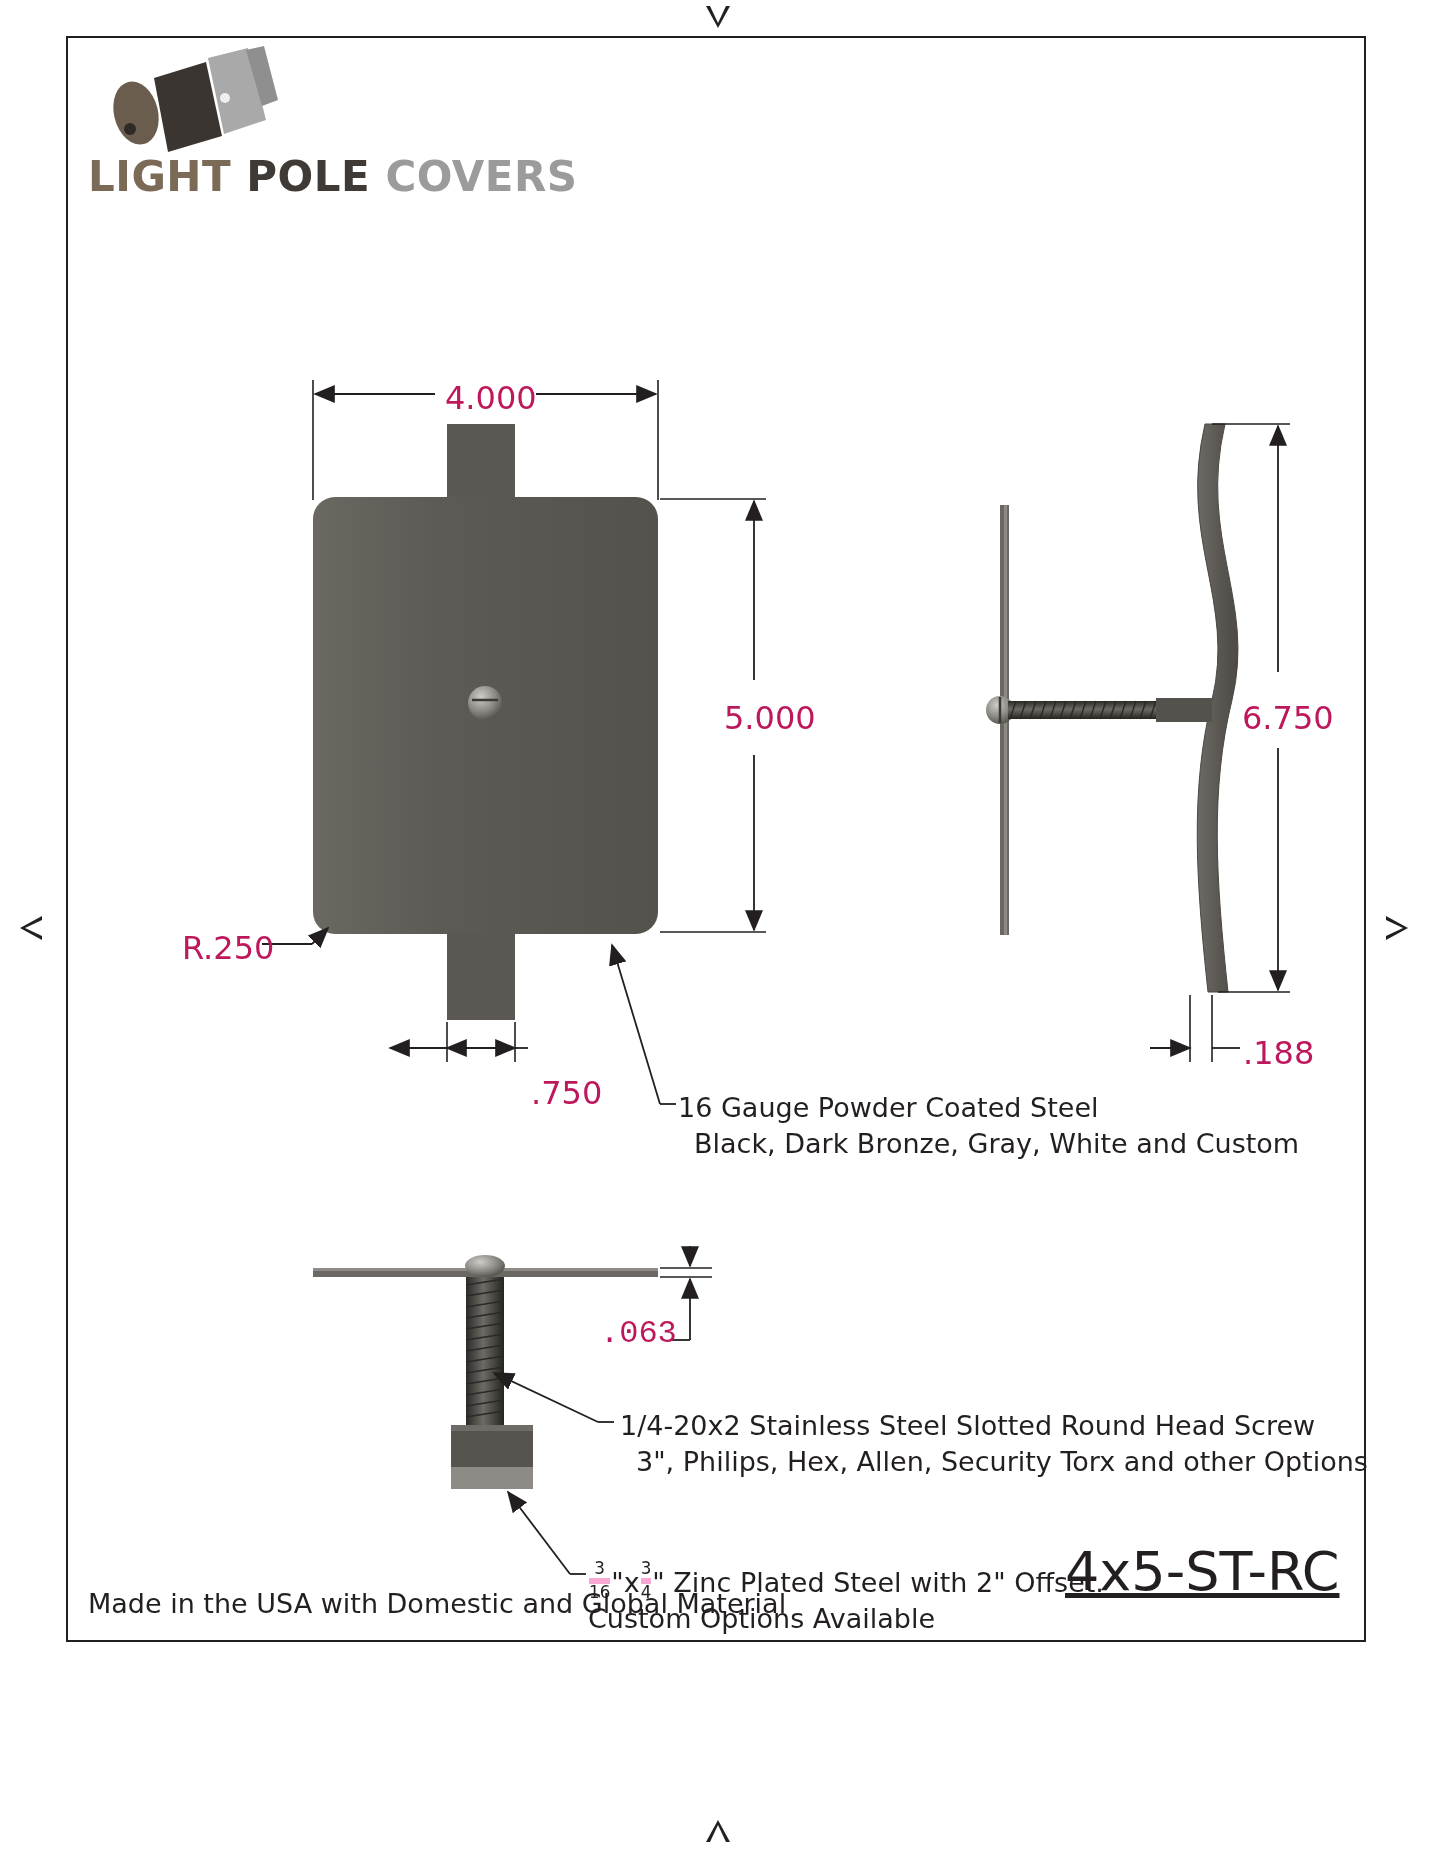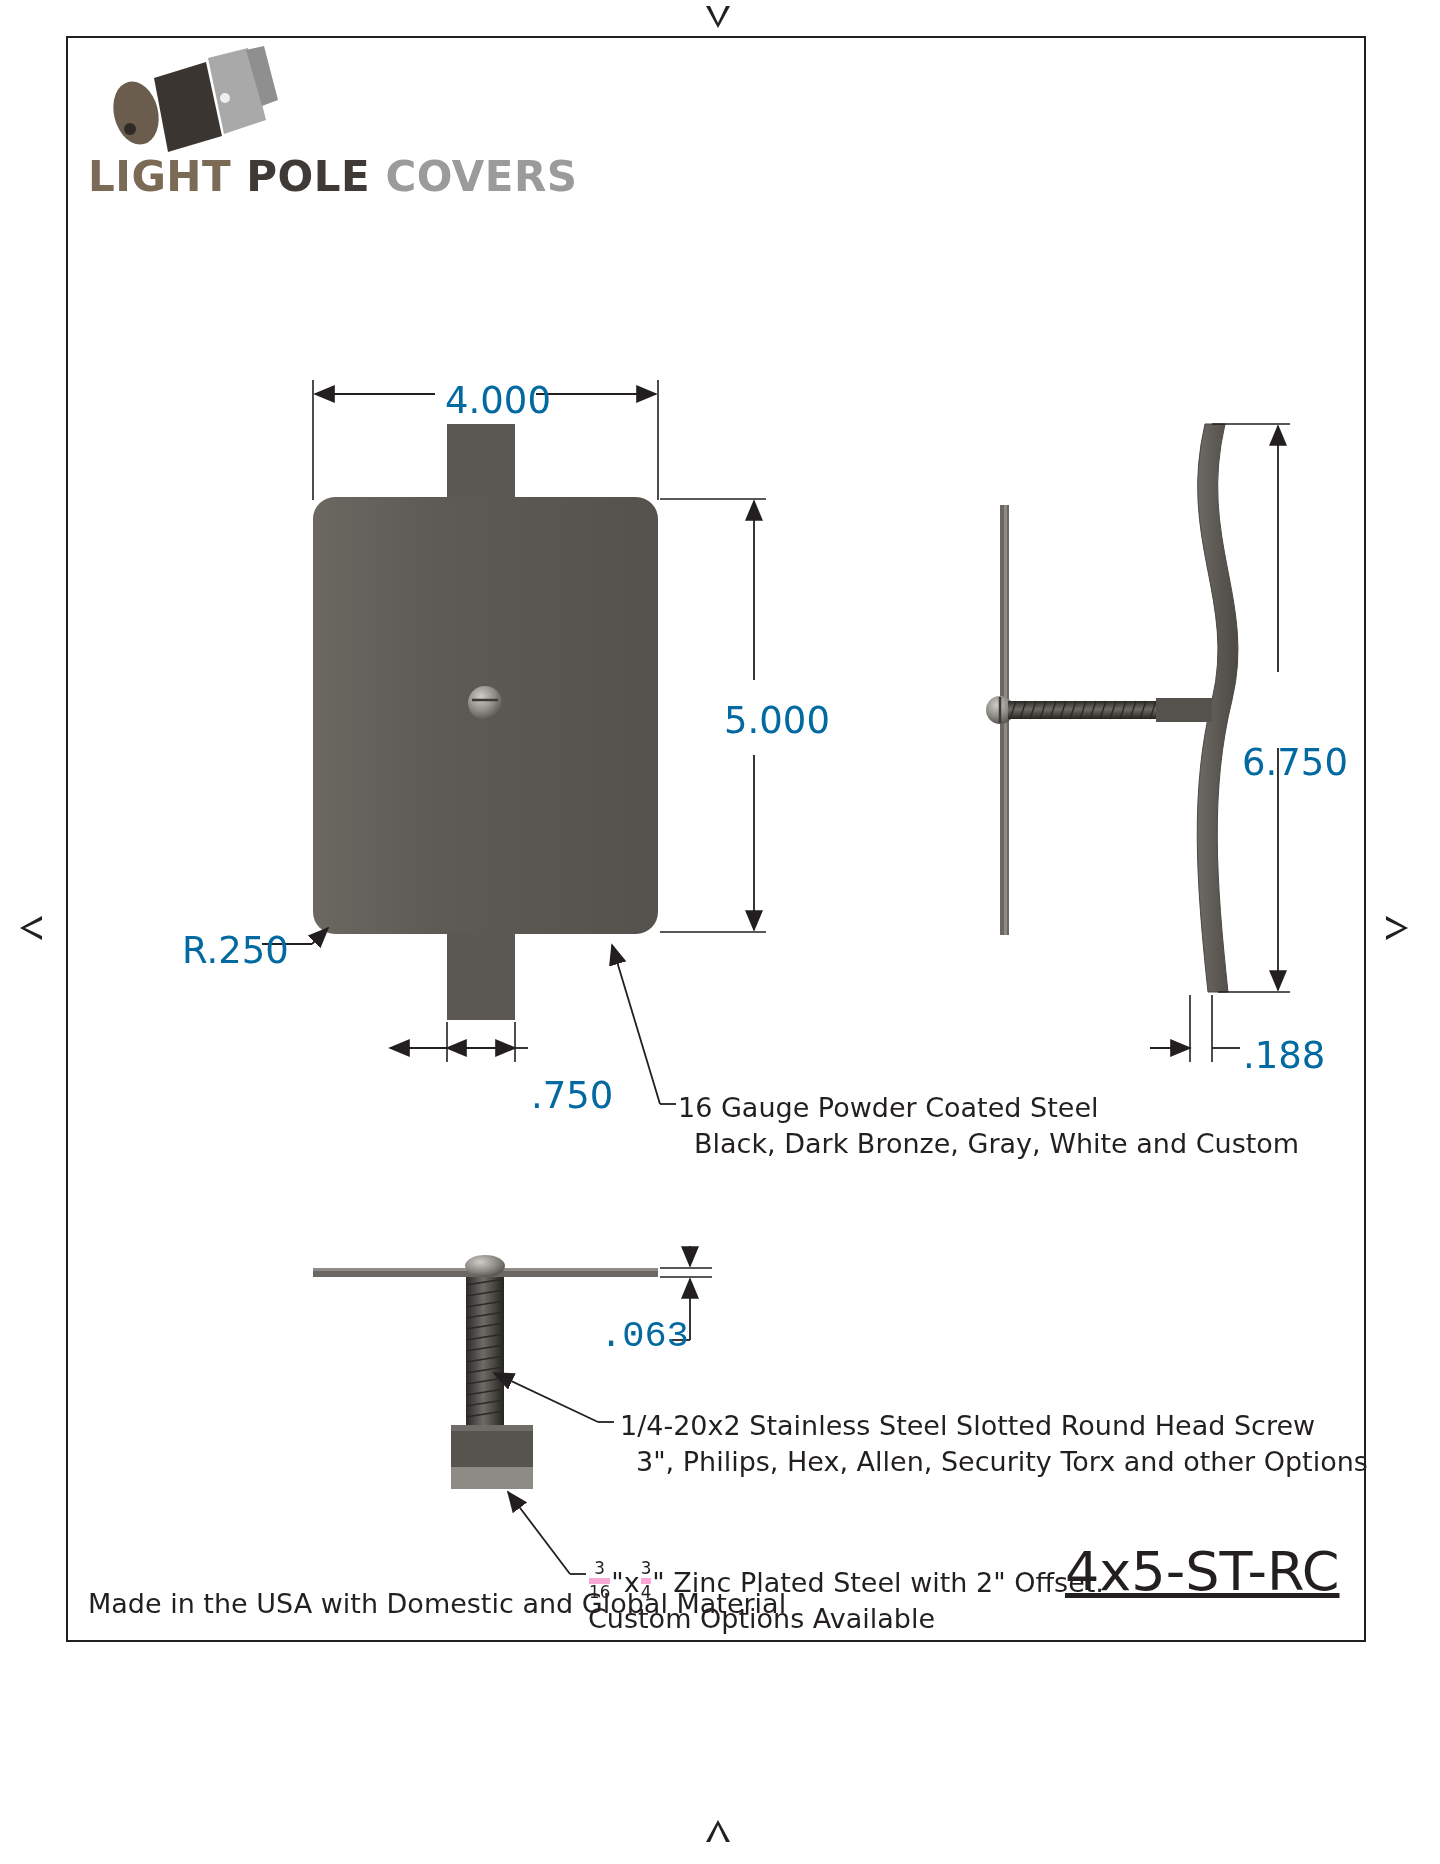--- a/index.html
+++ b/index.html
@@ -91,22 +91,22 @@
     white-space: nowrap;
   }
   .lg-brown { color: #7a6a56; }
   .lg-dark  { color: #3f3a35; }
   .lg-gray  { color: #9b9b9b; }
 
   
   .dim {
     position: absolute;
     font-family: "DejaVu Sans", sans-serif;
-    font-size: 37px;
-    color: #0369a1;
+    font-size: 32px;
+    color: #be185d;
     white-space: nowrap;
   }
   .note {
     position: absolute;
     font-family: "DejaVu Sans", sans-serif;
     font-size: 27px;
     color: #231f20;
     white-space: nowrap;
     line-height: 1.35;
   }
@@ -353,21 +353,21 @@
     <g>
       <line x1="586" y1="1574" x2="570" y2="1574" stroke="#231f20" stroke-width="1.8"></line>
       <line x1="570" y1="1574" x2="508" y2="1492" stroke="#231f20" stroke-width="1.8" marker-end="url(#arrowEnd)"></line>
     </g>
   </svg>
 
   <div class="dim" style="left:445px; top:379px;">4.000</div>
   <div class="dim" style="left:724px; top:699px;">5.000</div>
   <div class="dim" style="left:531px; top:1034px;margin-top:40px;">.750</div>
   <div class="dim" style="left:182px; top:929px;">R.250</div>
-  <div class="dim" style="left:1242px; top:699px;margin-top:42px;">6.750</div>
+  <div class="dim" style="left:1242px; top:699px;">6.750</div>
   <div class="dim" style="left:1243px; top:1034px;">.188</div>
   <div class="dim" style="left:600px; top:1315px;font-family:Liberation Mono, monospace;">.063</div>
 
   <div class="note" style="left:678px; top:1090px;">
     <div>16 Gauge Powder Coated Steel</div>
     <div style="margin-left:16px;">Black, Dark Bronze, Gray, White and Custom</div>
   </div>
 
   <div class="note" style="left:620px; top:1408px;">
     <div>1/4-20x2 Stainless Steel Slotted Round Head Screw</div>

